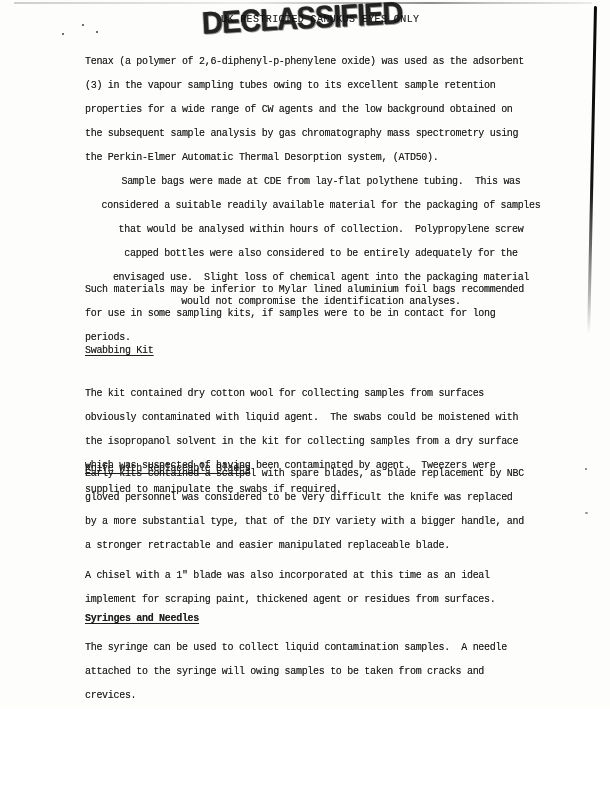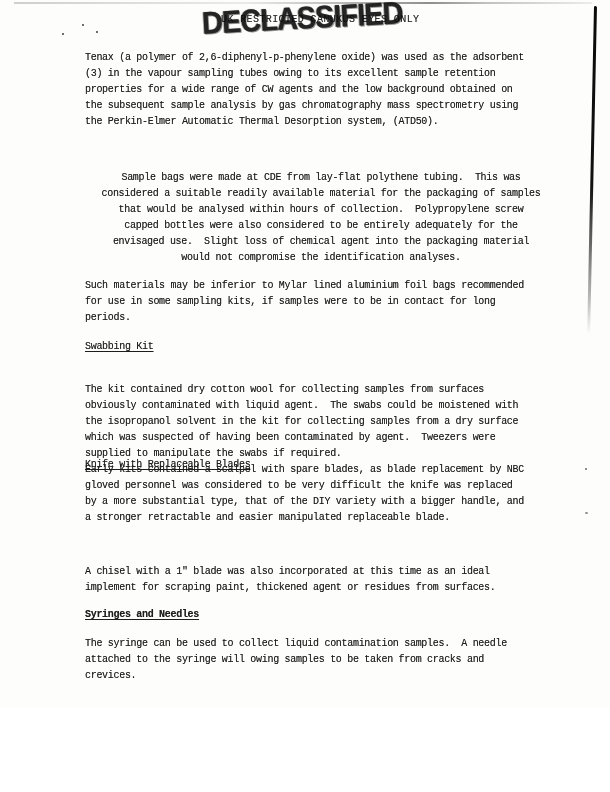--- a/index.html
+++ b/index.html
@@ -7,21 +7,21 @@
     position:relative;
     width:610px;height:708px;
     background:#fdfdfb;
     overflow:hidden;
     font-family:"Liberation Mono","DejaVu Sans Mono",monospace;
     color:#1d1d1d;
   }
   
   .para,.sec{
     position:absolute;left:85px;width:472px;margin:0;
-    font-size:10px;line-height:16px;letter-spacing:-0.3px;
+    font-size:10px;line-height:24px;letter-spacing:-0.3px;
     white-space:pre-wrap;
     font-weight:normal;
     text-shadow:0 0 .5px rgba(25,25,25,.55);
   }
   .sec{text-decoration:underline;text-underline-offset:2px;}
   .t-tenax{top:50px;} .h-plastic{top:146px;} .t-bags{top:170px;text-align:center;}
   .t-mylar{top:278px;} .h-swab{top:339px;} .t-kit{top:382px;}
   .h-knife{top:457px;} .t-early{top:462px;} .t-chisel{top:564px;}
   .h-syringe{top:607px;font-weight:bold;} .t-syringe{top:636px;}
 

